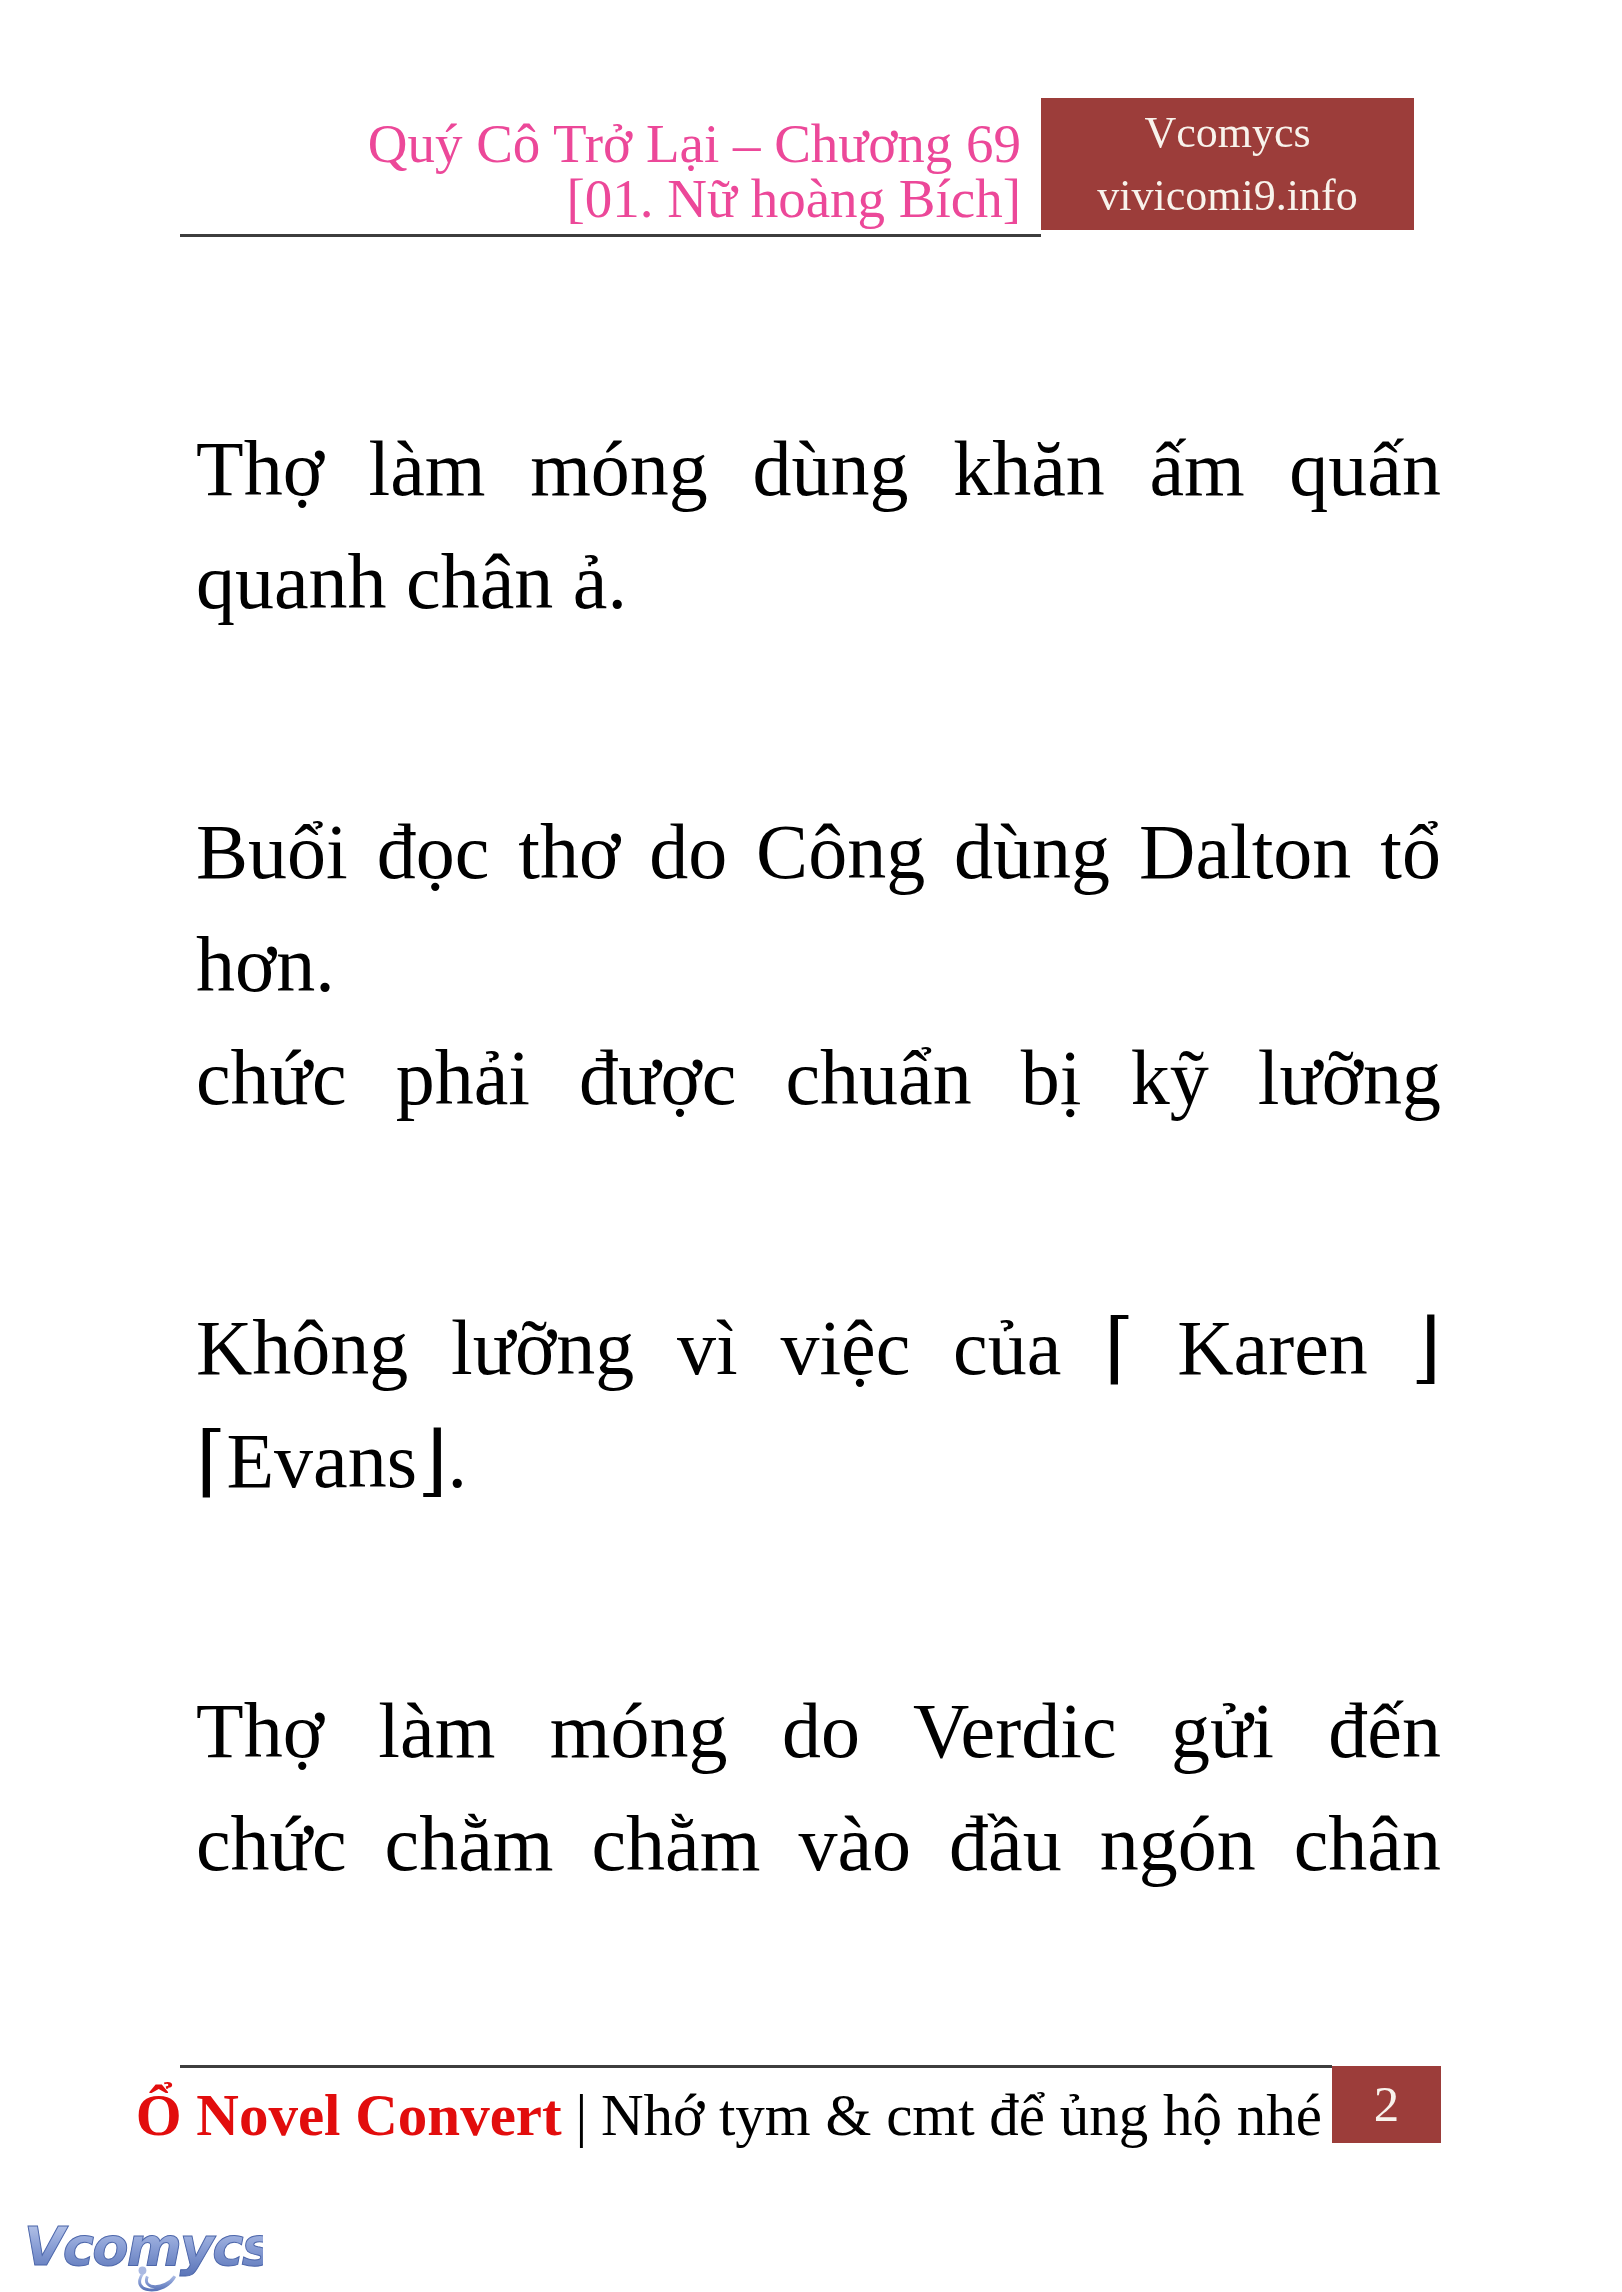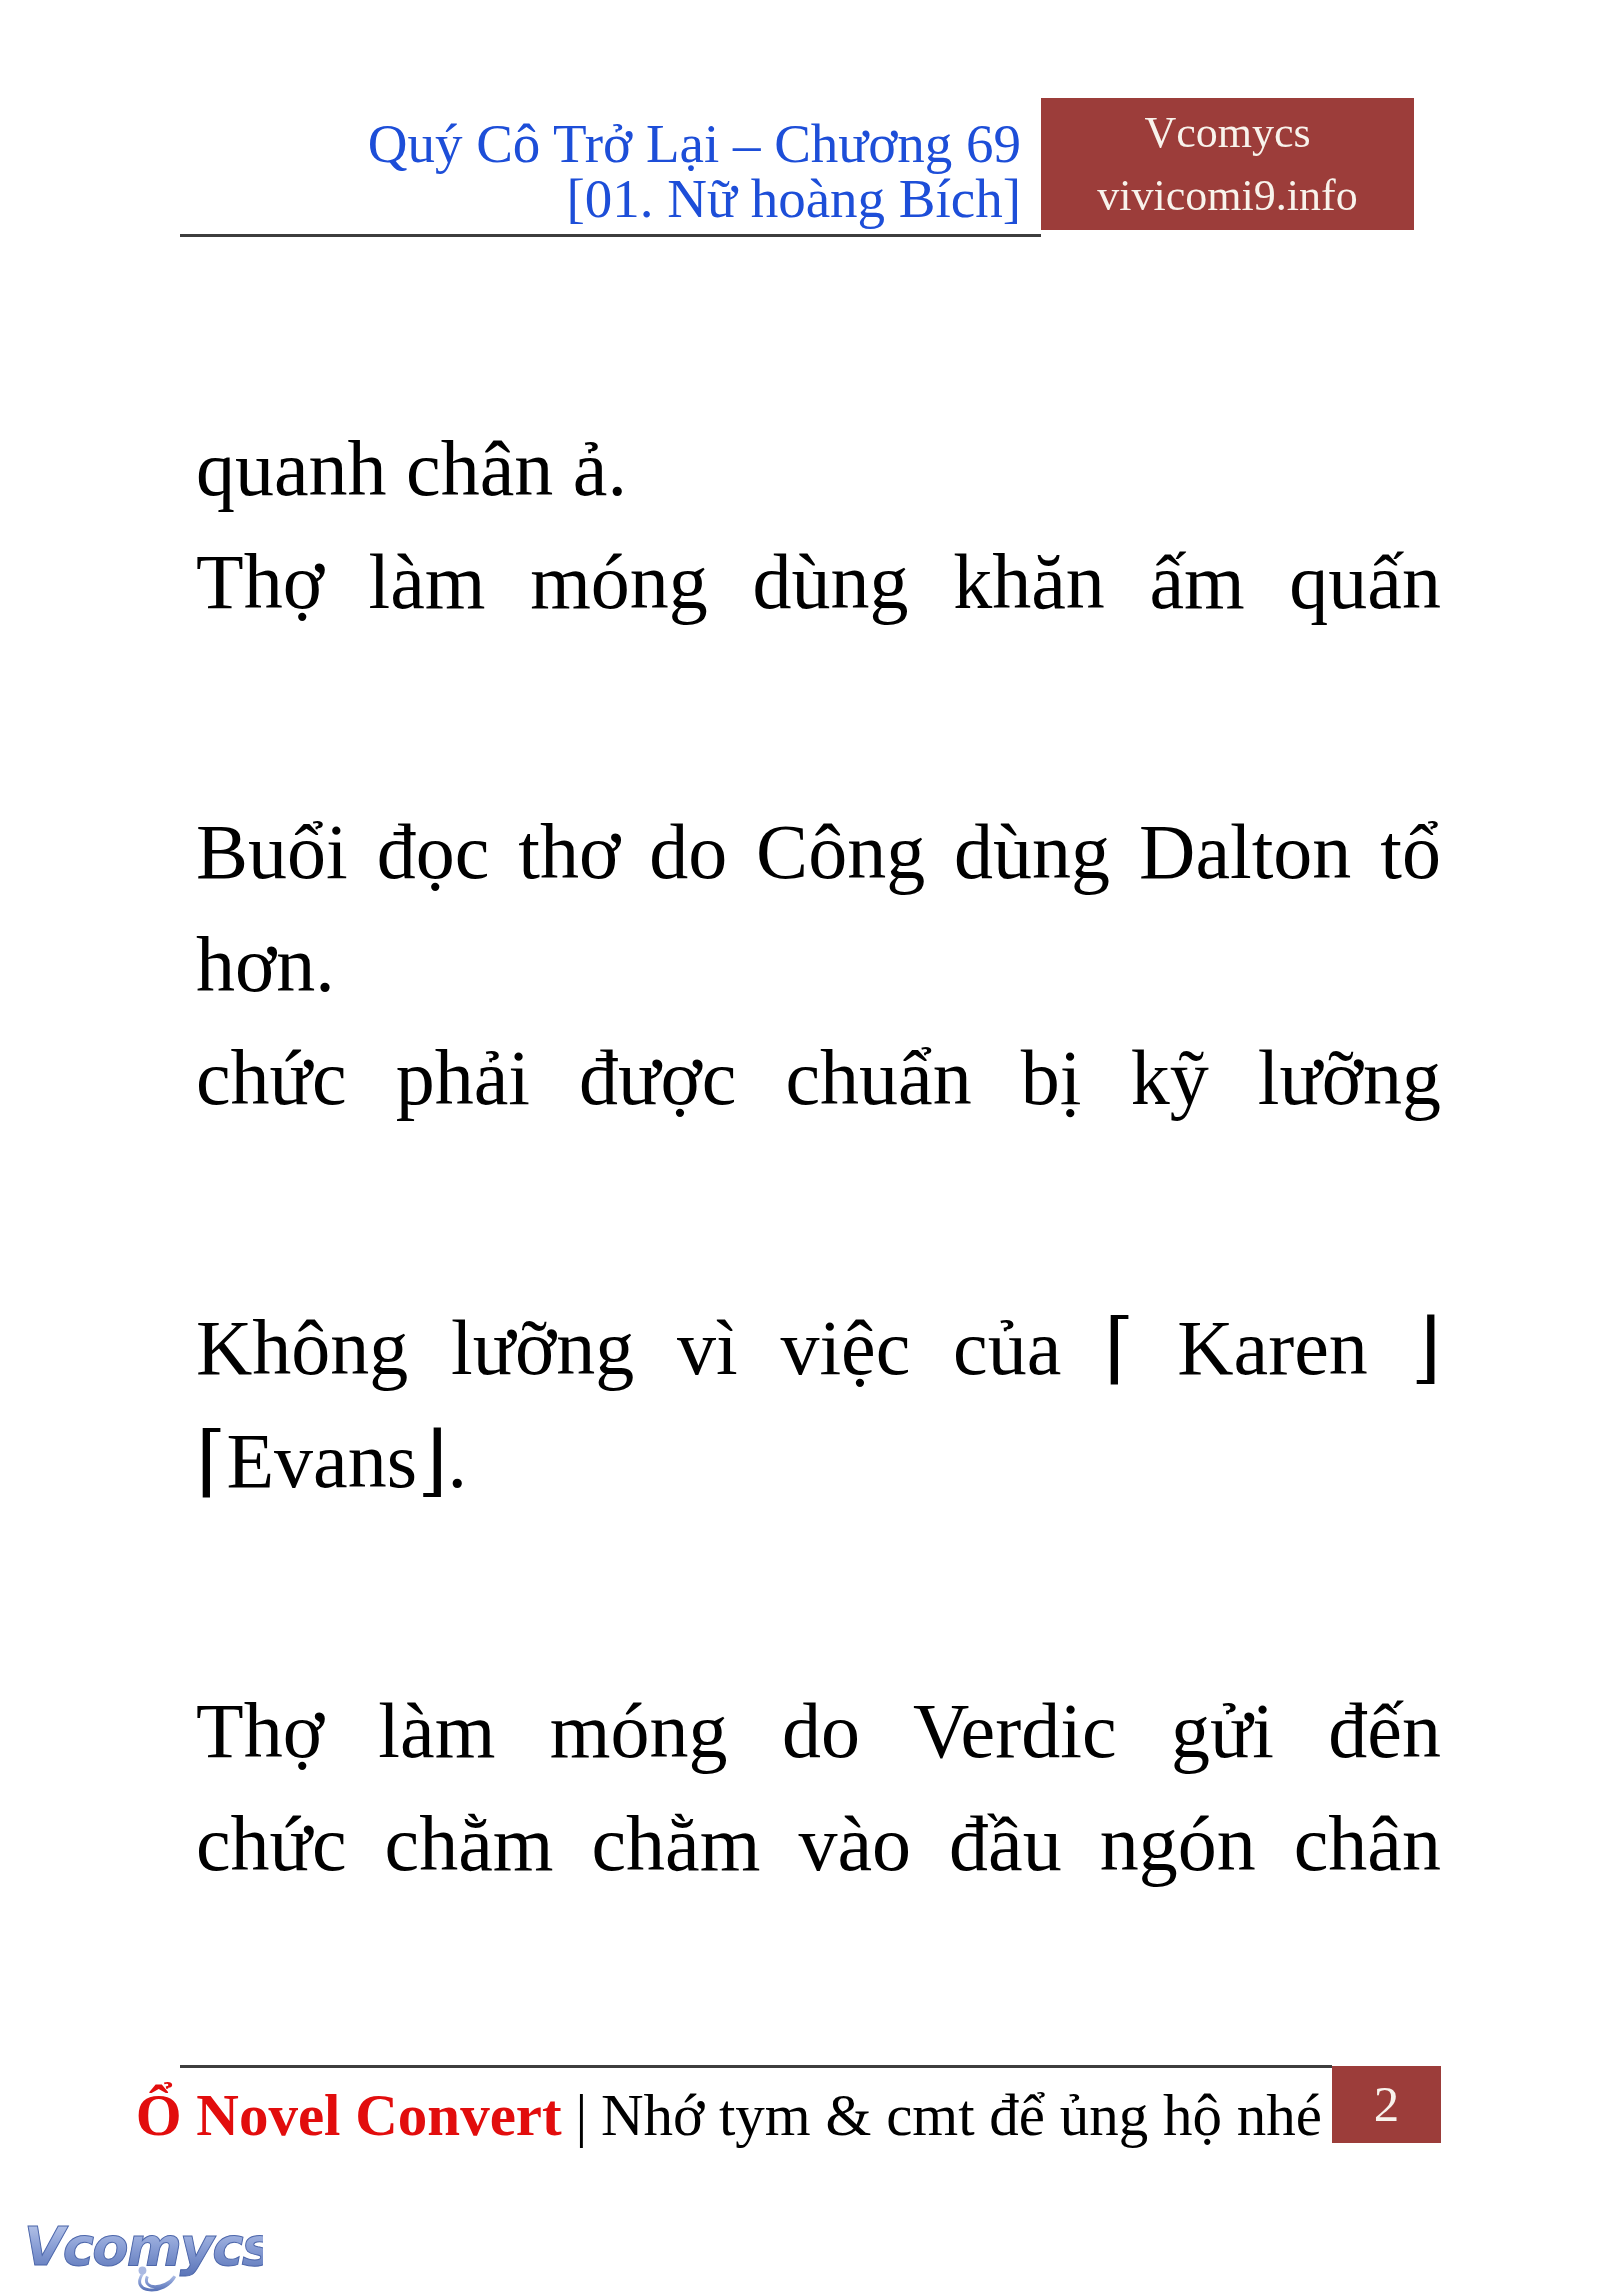--- a/index.html
+++ b/index.html
@@ -9,21 +9,21 @@
     background:#ffffff;
     margin:0 auto;
     overflow:hidden;
     font-family:"Liberation Serif","DejaVu Serif","DejaVu Sans",serif;
     color:#000;
   }
 
   
   .header-title{
     position:absolute;left:180px;top:116px;width:841px;
-    font-size:55px;line-height:55px;text-align:right;color:#1d4ed8;
+    font-size:55px;line-height:55px;text-align:right;color:#ec4899;
   }
   .brand-box{
     position:absolute;left:1041px;top:98px;width:373px;height:132px;
     display:flex;flex-direction:column;justify-content:center;align-items:center;
     font-size:44px;line-height:63px;
   }
   .header-rule{position:absolute;left:180px;top:234px;width:861px;height:2.9px;}
 
   
   .content{
@@ -68,22 +68,22 @@
 
   <div class="brand-box" style="background: rgb(156, 61, 58); color: rgb(248, 243, 236);">
     <div>Vcomycs</div>
     <div>vivicomi9.info</div>
   </div>
 
   <div class="header-rule" style="background: rgb(61, 61, 61);"></div>
 
   <div class="content">
       <div class="para">
+        <div class="tline">Thợ làm móng dùng khăn ấm quấn</div>
         <div class="tline endline">quanh chân ả.</div>
-        <div class="tline">Thợ làm móng dùng khăn ấm quấn</div>
       </div>
       <div class="para">
         <div class="tline">Buổi đọc thơ do Công dùng Dalton tổ</div>
         <div class="tline endline">hơn.</div>
         <div class="tline">chức phải được chuẩn bị kỹ lưỡng</div>
       </div>
       <div class="para">
         <div class="tline">Không lưỡng vì việc của ⌈ Karen ⌋</div>
         <div class="tline endline">⌈Evans⌋.</div>
       </div>

